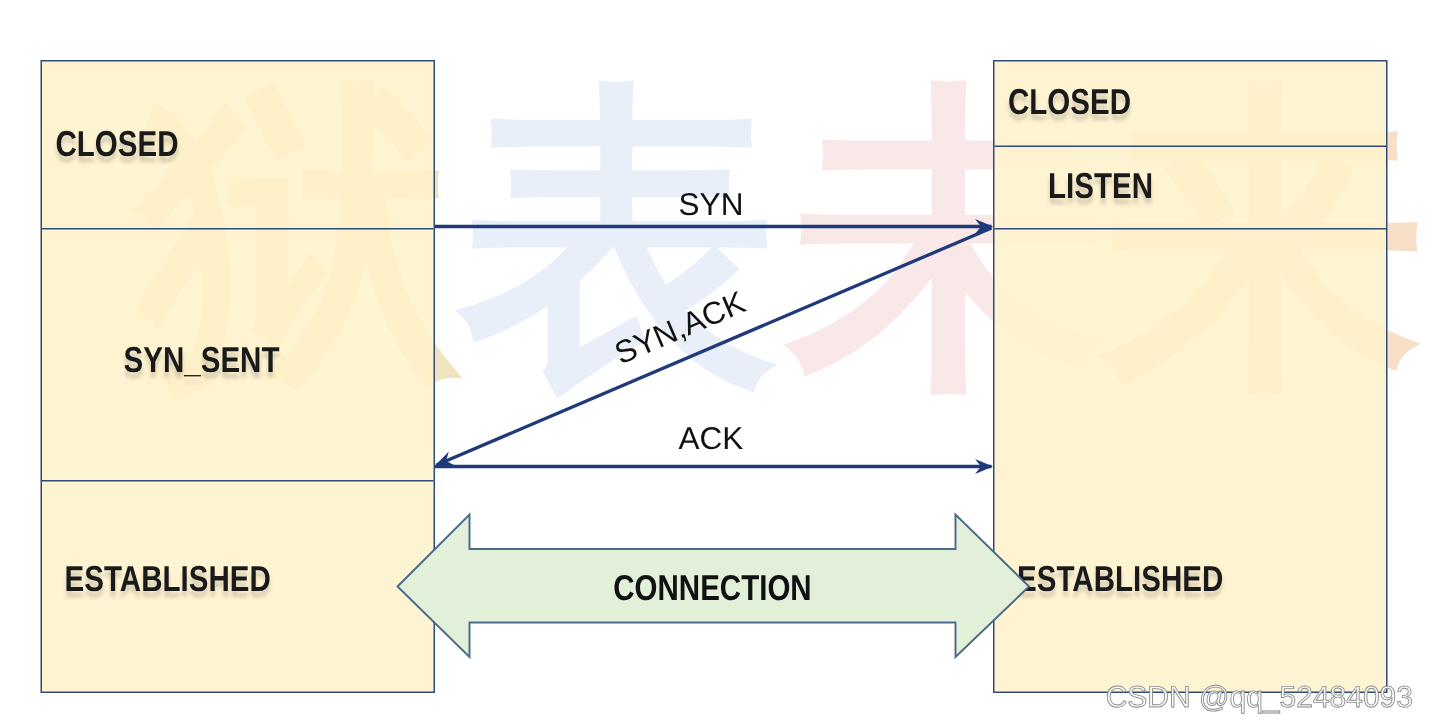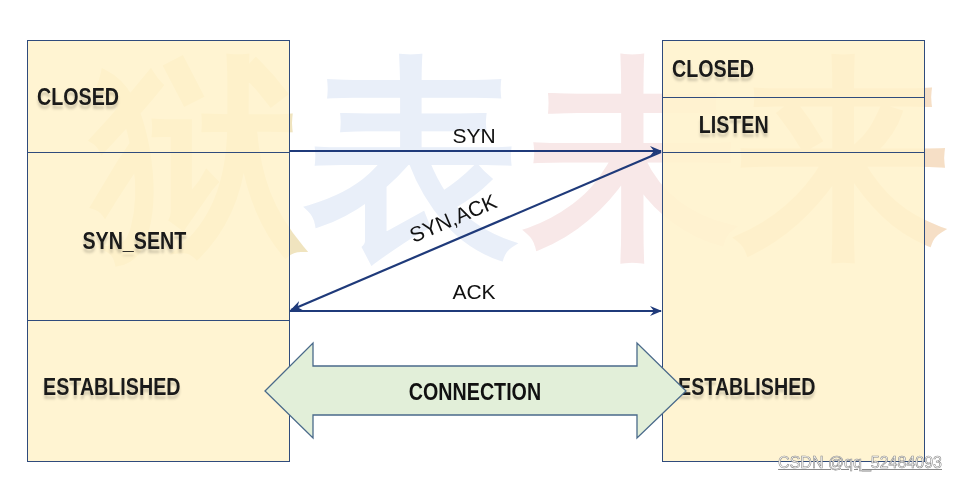--- a/index.html
+++ b/index.html
@@ -5,21 +5,21 @@
   html, body { margin: 0; padding: 0; }
   body { width: 956px; height: 485px; background: #ffffff; position: relative; overflow: hidden; font-family: "Liberation Sans", sans-serif; }
   .wm { position: absolute; font-family: "DejaVu Sans", sans-serif; font-weight: bold; font-size: 215px; line-height: 1; user-select: none; pointer-events: none; }
   .col { position: absolute; background: #fff2cc; border: 1.5px solid #2f4b7c; box-sizing: border-box; }
   .cell { position: absolute; left: 0; right: 0; display: flex; align-items: center; justify-content: flex-start; border-bottom: 1.5px solid #2f4b7c; box-sizing: border-box; }
   .cell:last-child { border-bottom: none; }
   .state { font-family: "Liberation Sans", sans-serif; font-weight: bold; font-size: 24px; color: #1a1a1a; letter-spacing: 0px; transform: scaleX(0.82); text-shadow: 0 4px 3px rgba(0,0,0,0.18); }
   svg.arrows { position: absolute; left: 0; top: 0; }
   .msg { font-family: "Liberation Sans", sans-serif; font-size: 21px; fill: #111; }
   .conn-label { font-family: "Liberation Sans", sans-serif; font-weight: bold; font-size: 24px; fill: #111; }
-  .credit { position: absolute; right: 14px; top: 454px; font-family: "Liberation Sans", sans-serif; font-size: 16px; color: rgba(255,255,255,0.95); text-decoration: underline; -webkit-text-stroke: 0.6px #8a8a8a; }
+  .credit { position: absolute; right: 14px; top: 454px; font-family: "Liberation Sans", sans-serif; font-size: 20px; color: rgba(255,255,255,0.95); -webkit-text-stroke: 0.6px #8a8a8a; }
 </style>
 </head>
 <body>
 
 <div class="wm" style="left:92px; top:52px; color:#f0e4bf;">狱</div>
 <div class="wm" style="left:305px; top:52px; color:#e9eff9;">表</div>
 <div class="wm" style="left:525px; top:52px; color:#f8e8e8;">未</div>
 <div class="wm" style="left:735px; top:52px; color:#f6dfc6;">来</div>
 
 <div class="col" style="left:27px; top:40px; width:263px; height:422px; background: rgba(255,242,204,0.88);">

